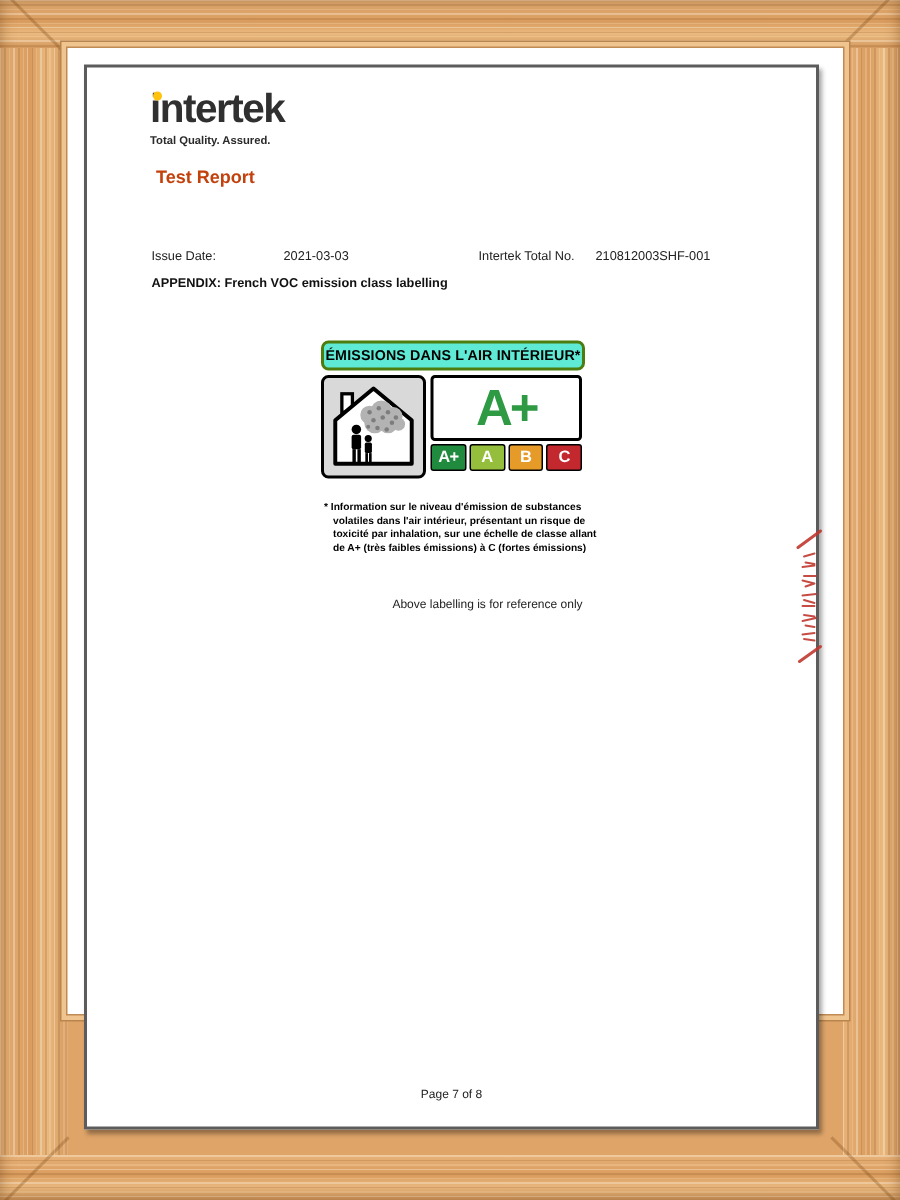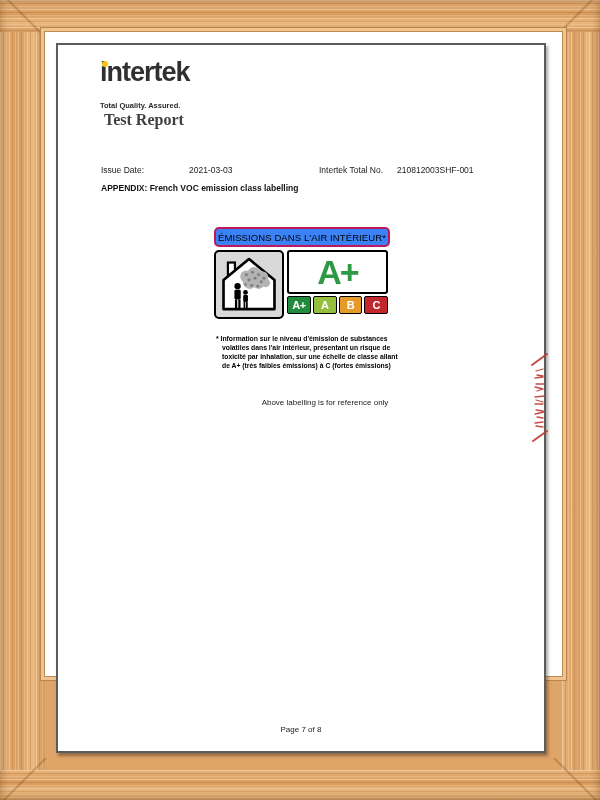--- a/index.html
+++ b/index.html
@@ -43,35 +43,35 @@
     box-shadow:2px 3px 3px rgba(0,0,0,.35);
     box-sizing:border-box;
   }
   
   .logo{position:absolute;left:42px;top:14px;}
   .logo-text{
     font-weight:bold;font-size:27px;letter-spacing:-1px;color:#303030;line-height:1;
     position:relative;display:inline-block;
   }
   .logo-dot{position:absolute;left:2px;top:2px;width:6px;height:6px;border-radius:50%;background:var(--brandYellow,#ffc20e);}
-  .tagline{font-size:7.5px;font-weight:bold;color:#2a2a2a;margin-top:15px;}
-  .report-title{position:absolute;left:46px;top:66px;font-size:16px;font-weight:bold;color:#404040;font-family:Liberation Serif, serif;}
+  .tagline{font-size:7.5px;font-weight:bold;color:#2a2a2a;margin-top:3px;}
+  .report-title{position:absolute;left:46px;top:66px;font-size:12px;font-weight:bold;color:#c2410c;}
   .meta-row{position:absolute;left:0;top:120px;width:100%;height:12px;font-size:8.5px;color:#222;}
   .meta-row span{position:absolute;white-space:nowrap;}
   .m-issue-label{left:43px;}
   .m-issue-value{left:131px;}
   .m-report-label{left:261px;}
   .m-report-value{left:339px;}
   .appendix{position:absolute;left:43px;top:138px;font-size:8.5px;font-weight:bold;color:#111;}
   
   .voc{position:absolute;left:156px;top:182px;width:176px;}
   .voc-header{
-    height:16px;border:2px solid #be185d;border-radius:5px;background:#3b82f6;
+    height:16px;border:2px solid #4d7c0f;border-radius:5px;background:#5eead4;
     display:flex;align-items:center;justify-content:center;
-    font-size:9.5px;font-weight:normal;color:#000;letter-spacing:.1px;white-space:nowrap;
+    font-size:9.5px;font-weight:bold;color:#000;letter-spacing:.1px;white-space:nowrap;
   }
   .voc-body{display:flex;gap:3px;margin-top:3px;}
   .voc-house{
     width:66px;height:65px;border:2px solid #000;border-radius:5px;background:#d9d9d9;
     display:flex;align-items:center;justify-content:center;flex:none;
   }
   .voc-right{width:101px;flex:none;}
   .voc-grade{
     height:40px;border:2px solid #000;border-radius:3px;background:#fff;
     display:flex;align-items:center;justify-content:center;

